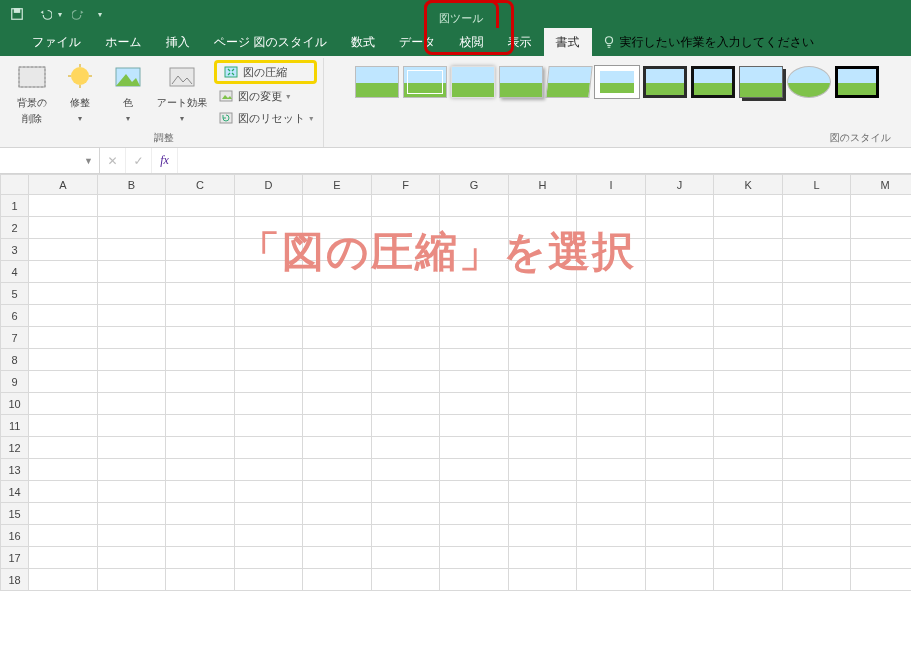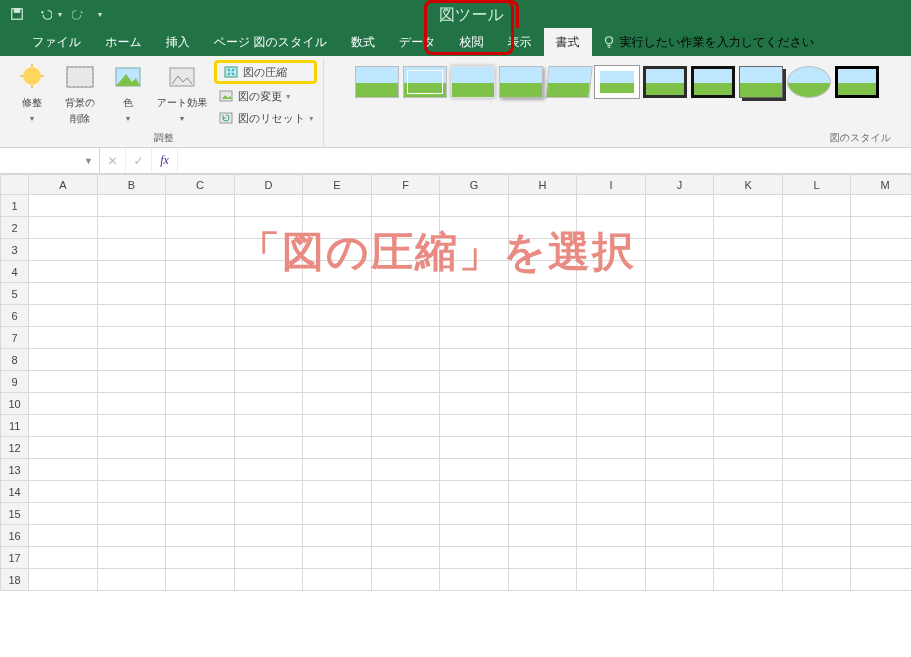--- a/index.html
+++ b/index.html
@@ -3,21 +3,21 @@
 <meta charset="utf-8">
 <style>
   * { box-sizing: border-box; margin: 0; padding: 0; }
   body { font-family: "Meiryo UI", "Yu Gothic UI", sans-serif; font-size: 12px; background: #fff; width: 911px; height: 657px; overflow: hidden; position: relative; }
 
   
   .titlebar { background: #217346; height: 28px; display: flex; align-items: center; padding: 0 6px; gap: 6px; color: #fff; position: relative; }
   .qat-btn { width: 22px; height: 22px; display: inline-flex; align-items: center; justify-content: center; color: #cfe8da; }
   .qat-btn svg { width: 14px; height: 14px; }
   .tool-tab-box { position: absolute; left: 424px; top: 0; height: 28px; display: flex; align-items: flex-end; justify-content: center; padding: 0 12px; border: 3px solid #d10000; border-bottom: none; border-radius: 8px 8px 0 0; background: #217346; }
-  .tool-tab-box span { color: #cde9d8; font-size: 16px; padding-bottom: 2px; }
+  .tool-tab-box span { color: #cde9d8; font-size: 11px; padding-bottom: 2px; }
 
   
   .tabbar { background: #217346; height: 28px; display: flex; align-items: stretch; color: #fff; padding-left: 20px; position: relative; }
   .tab { padding: 0 12px; display: flex; align-items: center; font-size: 12px; cursor: default; }
   .tab.active { background: #f3f3f3; color: #2b2b2b; }
   .tellme { display: flex; align-items: center; gap: 4px; padding-left: 10px; color: #000000; font-size: 12px; }
   .tellme svg { width: 14px; height: 14px; }
   .fmt-highlight { position: absolute; left: 424px; top: -28px; height: 55px; width: 90px; border: 3px solid #d10000; border-radius: 8px; pointer-events: none; }
 
   
@@ -111,41 +111,41 @@
   <div class="fmt-highlight"></div>
 </div>
 
 <div class="ribbon">
 
   <div class="rgroup">
     <div class="body">
       <div class="bigbtn">
         <span class="ico">
           <svg viewBox="0 0 32 32">
+              <rect x="3" y="5" width="26" height="20" fill="#e8e8e8" stroke="#9a9a9a"></rect>
+              <rect x="3" y="5" width="26" height="20" fill="none" stroke="#9a9a9a" stroke-dasharray="2 2"></rect>
+            </svg>
+        </span>
+        <span>背景の</span>
+        <span>削除</span>
+      </div>
+      <div class="bigbtn">
+        <span class="ico">
+          <svg viewBox="0 0 32 32">
               <circle cx="16" cy="14" r="9" fill="#ffd75e"></circle>
               <g stroke="#d9a400">
                 <line x1="16" y1="2" x2="16" y2="5"></line>
                 <line x1="16" y1="23" x2="16" y2="26"></line>
                 <line x1="4" y1="14" x2="7" y2="14"></line>
                 <line x1="25" y1="14" x2="28" y2="14"></line>
               </g>
             </svg>
         </span>
         <span>修整</span>
         <span class="drop"></span>
-      </div>
-      <div class="bigbtn">
-        <span class="ico">
-          <svg viewBox="0 0 32 32">
-              <rect x="3" y="5" width="26" height="20" fill="#e8e8e8" stroke="#9a9a9a"></rect>
-              <rect x="3" y="5" width="26" height="20" fill="none" stroke="#9a9a9a" stroke-dasharray="2 2"></rect>
-            </svg>
-        </span>
-        <span>背景の</span>
-        <span>削除</span>
       </div>
       <div class="bigbtn">
         <span class="ico">
           <svg viewBox="0 0 32 32">
               <rect x="4" y="6" width="24" height="18" fill="#bfe6ff" stroke="#7aa"></rect>
               <polygon points="4,24 14,12 20,20 24,16 28,24" fill="#7fc24a"></polygon>
             </svg>
         </span>
         <span>色</span>
         <span class="drop"></span>

